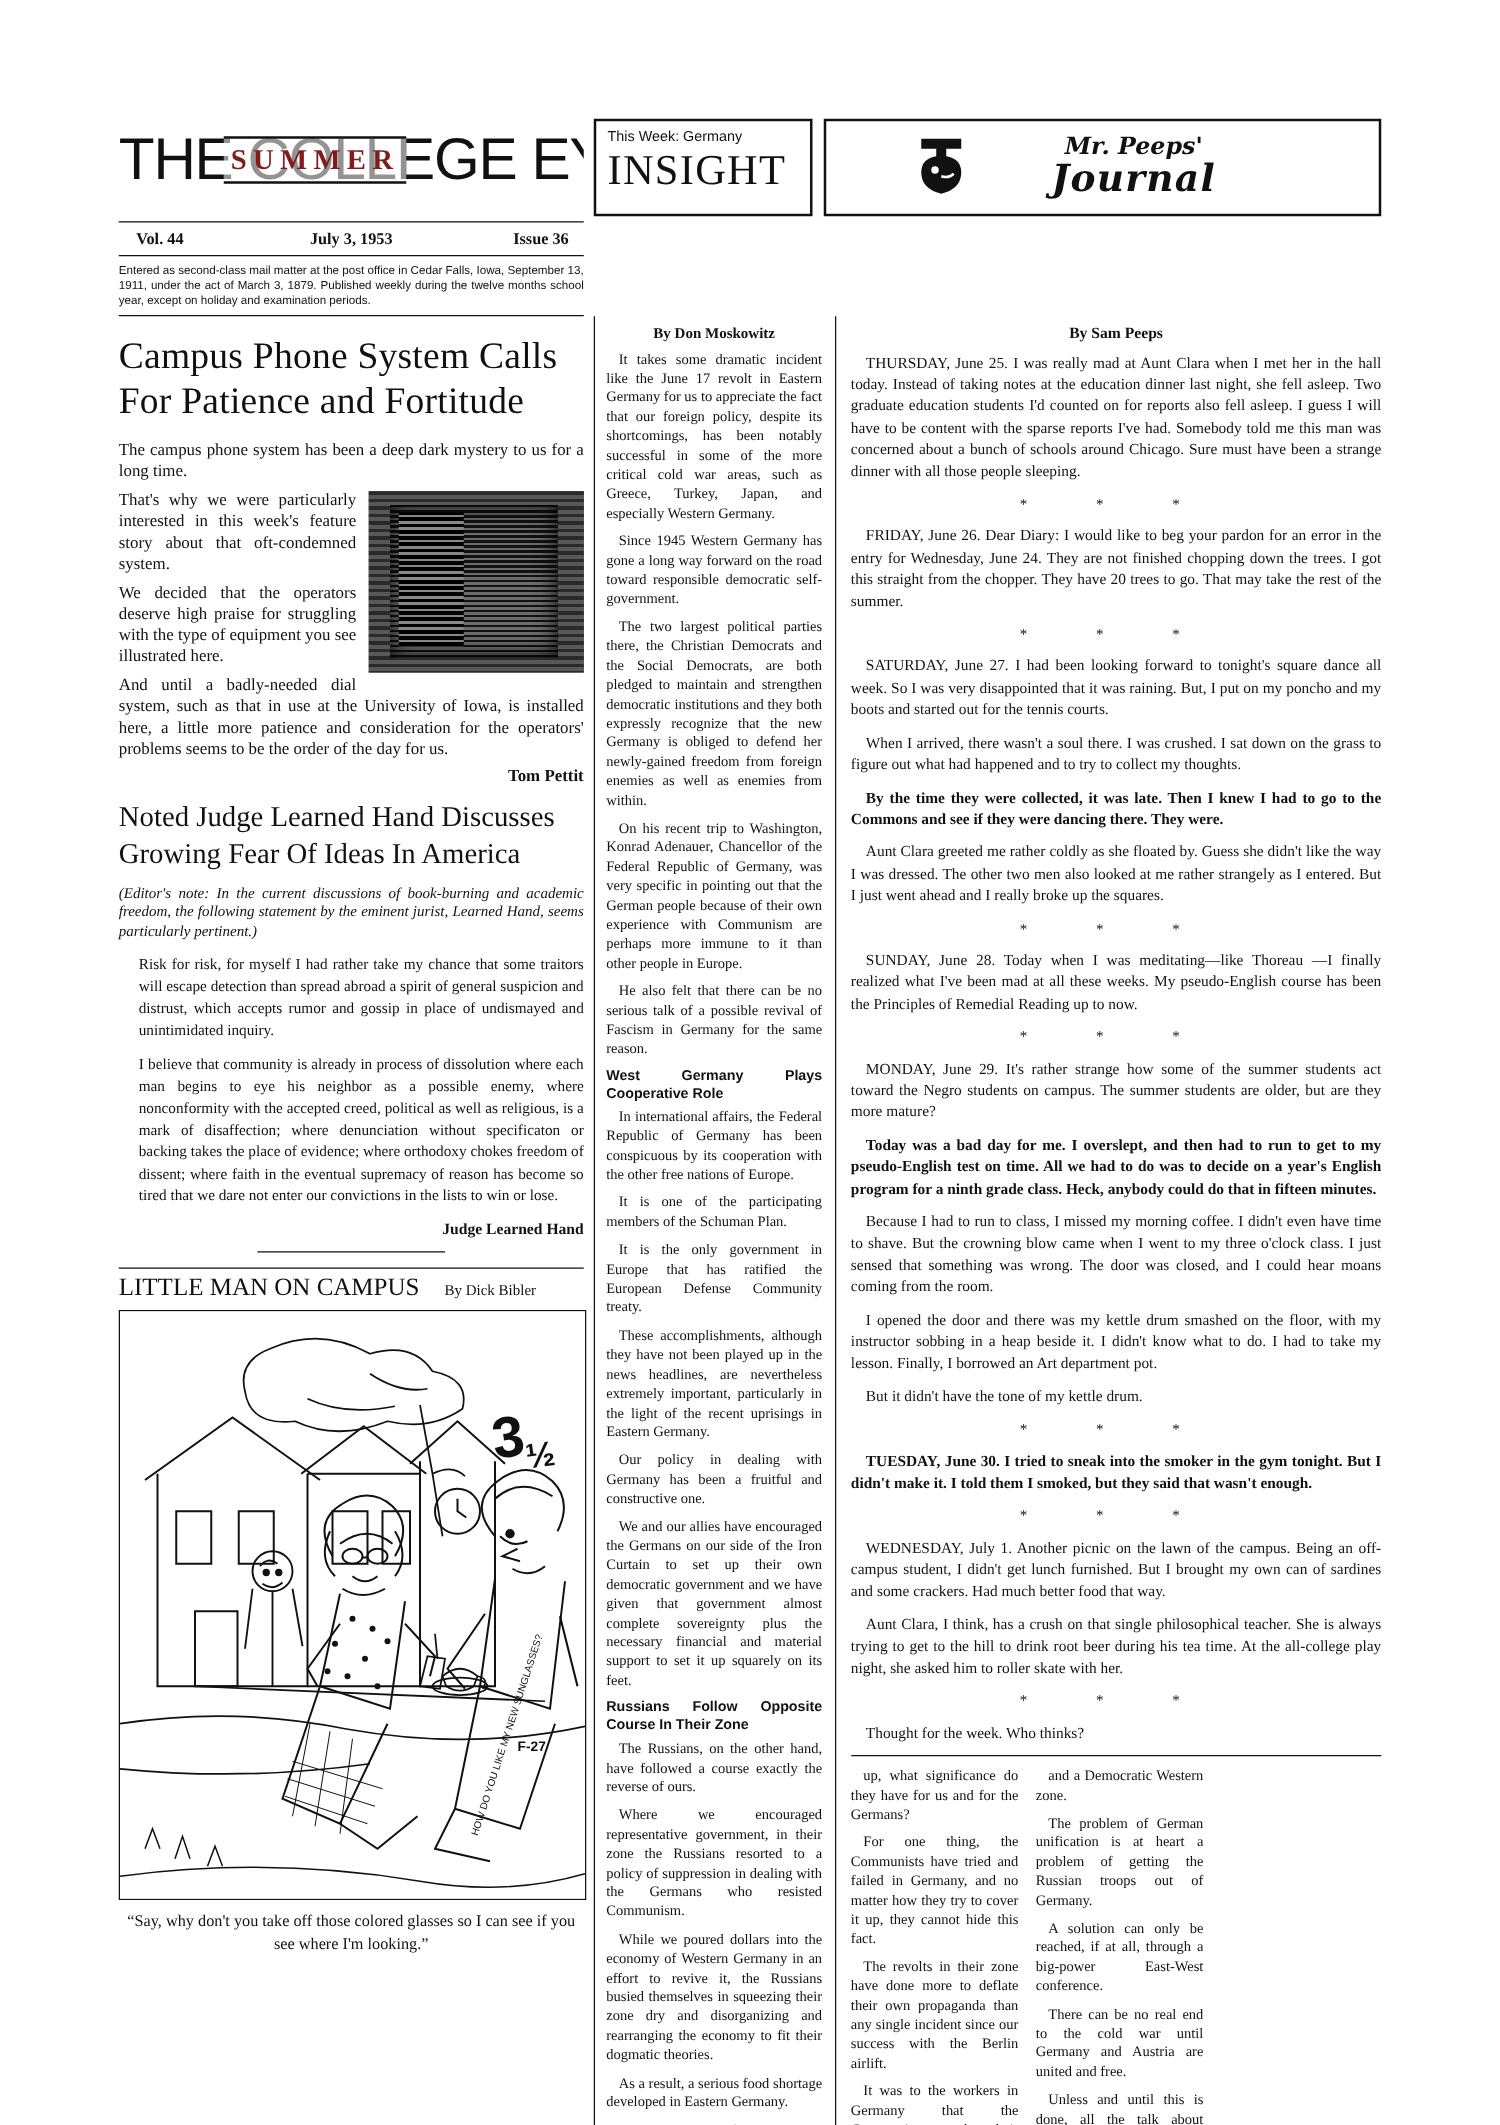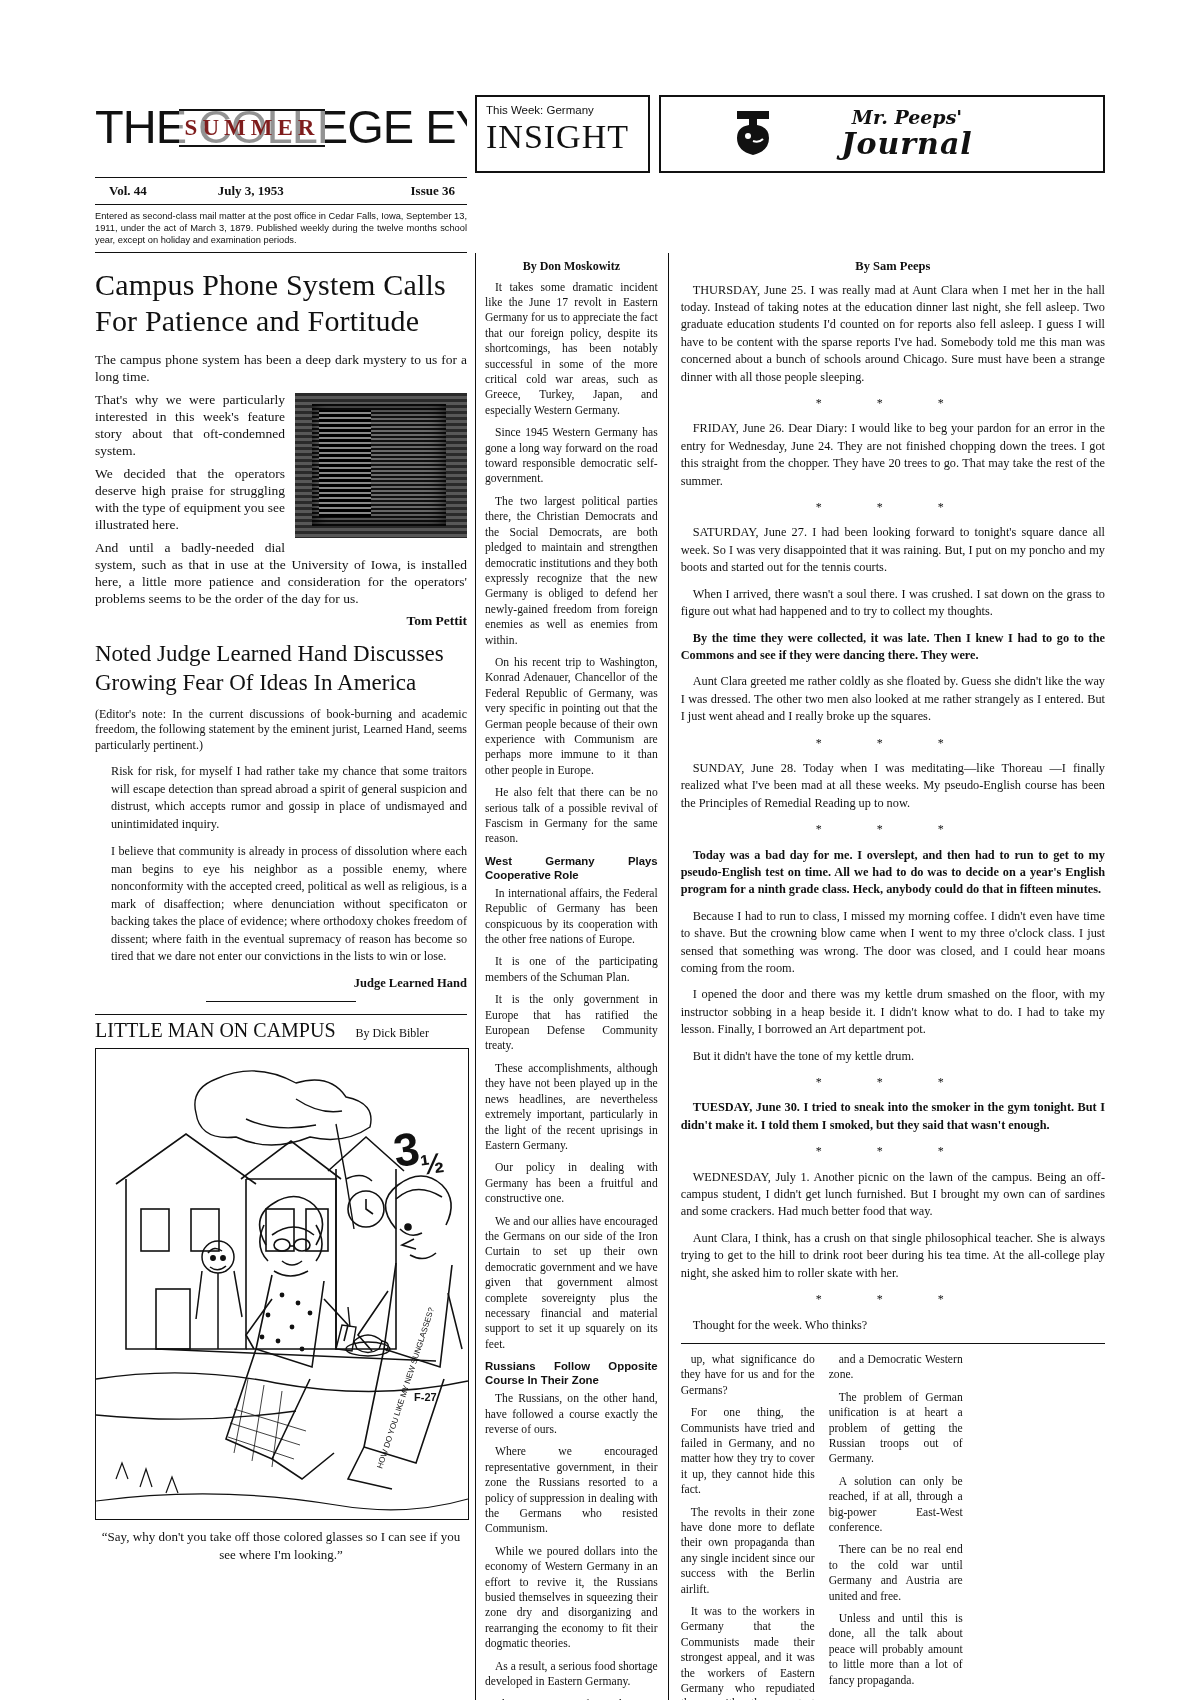--- a/index.html
+++ b/index.html
@@ -125,21 +125,21 @@
     border-bottom: 1px solid #111;
     margin-top: 4px;
     height: 26px;
     display: flex;
     align-items: center;
     font-family: "Liberation Serif", serif;
     font-size: 13px;
     font-weight: bold;
   }
   .folio .vol { width: 33%; padding-left: 14px; box-sizing: border-box; }
-  .folio .date { width: 34%; text-align: left; }
+  .folio .date { width: 34%; text-align: center; }
   .folio .issue { width: 33%; text-align: right; padding-right: 12px; box-sizing: border-box; }
 
   .imprint {
     width: 372px;
     font-family: "Liberation Sans", sans-serif;
     font-size: 9.3px;
     line-height: 12.2px;
     text-align: justify;
     margin-top: 5px;
     padding-bottom: 5px;
@@ -229,20 +229,21 @@
     margin-top: 4px;
     clear: both;
   }
   .byline-right2 {
     text-align: right;
     font-weight: bold;
     font-size: 12.5px;
     margin: 4px 0 0 0;
   }
   .editors-note {
+    font-style: italic;
     font-size: 12px;
     line-height: 15.5px;
     text-align: justify;
     margin: 0 0 10px 0;
   }
   .artbody {
     font-size: 12.2px;
     line-height: 17.5px;
     text-align: justify;
   }
@@ -586,20 +587,21 @@
         <div class="stars">*&nbsp;*&nbsp;*</div>
         <p>FRIDAY, June 26. Dear Diary: I would like to beg your pardon for an error in the entry for Wednesday, June 24. They are not finished chopping down the trees. I got this straight from the chopper. They have 20 trees to go. That may take the rest of the summer.</p>
         <div class="stars">*&nbsp;*&nbsp;*</div>
         <p>SATURDAY, June 27. I had been looking forward to tonight's square dance all week. So I was very disappointed that it was raining. But, I put on my poncho and my boots and started out for the tennis courts.</p>
         <p>When I arrived, there wasn't a soul there. I was crushed. I sat down on the grass to figure out what had happened and to try to collect my thoughts.</p>
         <p class="bold">By the time they were collected, it was late. Then I knew I had to go to the Commons and see if they were dancing there. They were.</p>
         <p>Aunt Clara greeted me rather coldly as she floated by. Guess she didn't like the way I was dressed. The other two men also looked at me rather strangely as I entered. But I just went ahead and I really broke up the squares.</p>
         <div class="stars">*&nbsp;*&nbsp;*</div>
         <p>SUNDAY, June 28. Today when I was meditating—like Thoreau —I finally realized what I've been mad at all these weeks. My pseudo-English course has been the Principles of Remedial Reading up to now.</p>
         <div class="stars">*&nbsp;*&nbsp;*</div>
+        <p>MONDAY, June 29. It's rather strange how some of the summer students act toward the Negro students on campus. The summer students are older, but are they more mature?</p>
         <p class="bold">Today was a bad day for me. I overslept, and then had to run to get to my pseudo-English test on time. All we had to do was to decide on a year's English program for a ninth grade class. Heck, anybody could do that in fifteen minutes.</p>
         <p>Because I had to run to class, I missed my morning coffee. I didn't even have time to shave. But the crowning blow came when I went to my three o'clock class. I just sensed that something was wrong. The door was closed, and I could hear moans coming from the room.</p>
         <p>I opened the door and there was my kettle drum smashed on the floor, with my instructor sobbing in a heap beside it. I didn't know what to do. I had to take my lesson. Finally, I borrowed an Art department pot.</p>
         <p>But it didn't have the tone of my kettle drum.</p>
         <div class="stars">*&nbsp;*&nbsp;*</div>
         <p class="bold">TUESDAY, June 30. I tried to sneak into the smoker in the gym tonight. But I didn't make it. I told them I smoked, but they said that wasn't enough.</p>
         <div class="stars">*&nbsp;*&nbsp;*</div>
         <p>WEDNESDAY, July 1. Another picnic on the lawn of the campus. Being an off-campus student, I didn't get lunch furnished. But I brought my own can of sardines and some crackers. Had much better food that way.</p>
         <p>Aunt Clara, I think, has a crush on that single philosophical teacher. She is always trying to get to the hill to drink root beer during his tea time. At the all-college play night, she asked him to roller skate with her.</p>
         <div class="stars">*&nbsp;*&nbsp;*</div>

